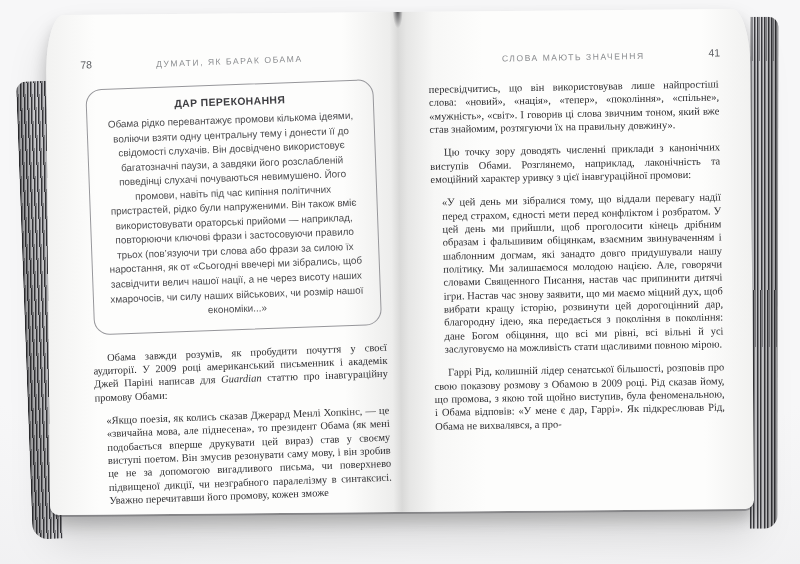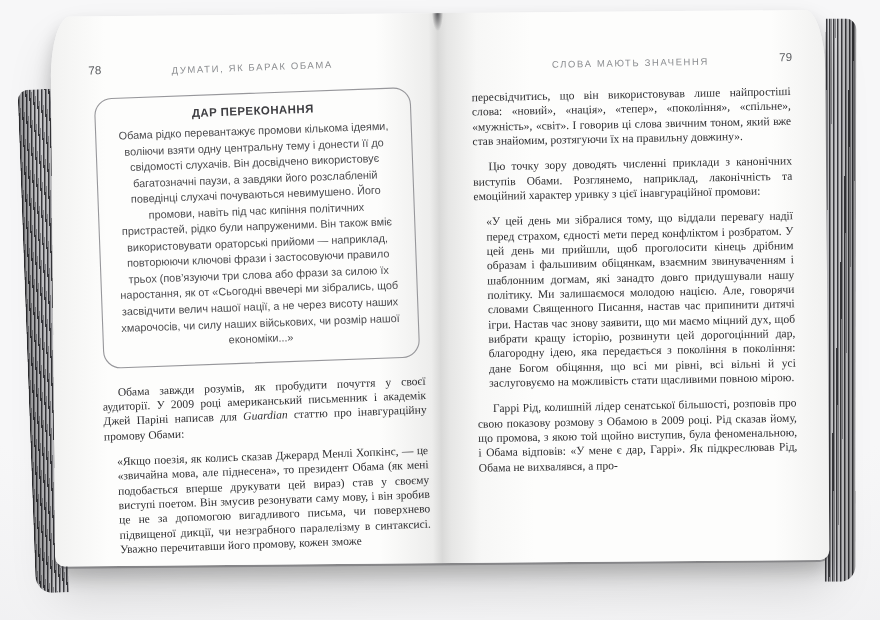--- a/index.html
+++ b/index.html
@@ -102,21 +102,21 @@
           <p class="body-par indent"><span>Обама завжди розумів, як пробудити почуття у своєї аудиторії. У 2009 році американський письменник і академік Джей Паріні написав для </span><em>Guardian</em><span> статтю про інавгураційну промову Обами:</span></p>
 
           <p class="body-par quote">«Якщо поезія, як колись сказав Джерард Менлі Хопкінс, — це «звичайна мова, але піднесена», то президент Обама (як мені подобається вперше друкувати цей вираз) став у своєму виступі поетом. Він змусив резонувати саму мову, і він зробив це не за допомогою вигадливого письма, чи поверхнево підвищеної дикції, чи незграбного паралелізму в синтаксисі. Уважно перечитавши його промову, кожен зможе</p>
         </div>
       </div>
 
       <div class="page page-right">
         <div class="tilt-right">
           <div class="running-head">
             <span class="rh-title">СЛОВА МАЮТЬ ЗНАЧЕННЯ</span>
-            <span class="rh-num">79</span>
+            <span class="rh-num">41</span>
           </div>
 
           <p class="body-par">пересвідчитись, що він використовував лише найпростіші слова: «новий», «нація», «тепер», «покоління», «спільне», «мужність», «світ». І говорив ці слова звичним тоном, який вже став знайомим, розтягуючи їх на правильну довжину».</p>
 
           <p class="body-par indent gap">Цю точку зору доводять численні приклади з канонічних виступів Обами. Розглянемо, наприклад, лаконічність та емоційний характер уривку з цієї інавгураційної промови:</p>
 
           <p class="body-par quote">«У цей день ми зібралися тому, що віддали перевагу надії перед страхом, єдності мети перед конфліктом і розбратом. У цей день ми прийшли, щоб проголосити кінець дрібним образам і фальшивим обіцянкам, взаємним звинуваченням і шаблонним догмам, які занадто довго придушували нашу політику. Ми залишаємося молодою нацією. Але, говорячи словами Священного Писання, настав час припинити дитячі ігри. Настав час знову заявити, що ми маємо міцний дух, щоб вибрати кращу історію, розвинути цей дорогоцінний дар, благородну ідею, яка передається з покоління в покоління: дане Богом обіцяння, що всі ми рівні, всі вільні й усі заслуговуємо на можливість стати щасливими повною мірою.</p>
 
           <p class="body-par indent gap">Гаррі Рід, колишній лідер сенатської більшості, розповів про свою показову розмову з Обамою в 2009 році. Рід сказав йому, що промова, з якою той щойно виступив, була феноменальною, і Обама відповів: «У мене є дар, Гаррі». Як підкреслював Рід, Обама не вихвалявся, а про-</p>
         </div>

